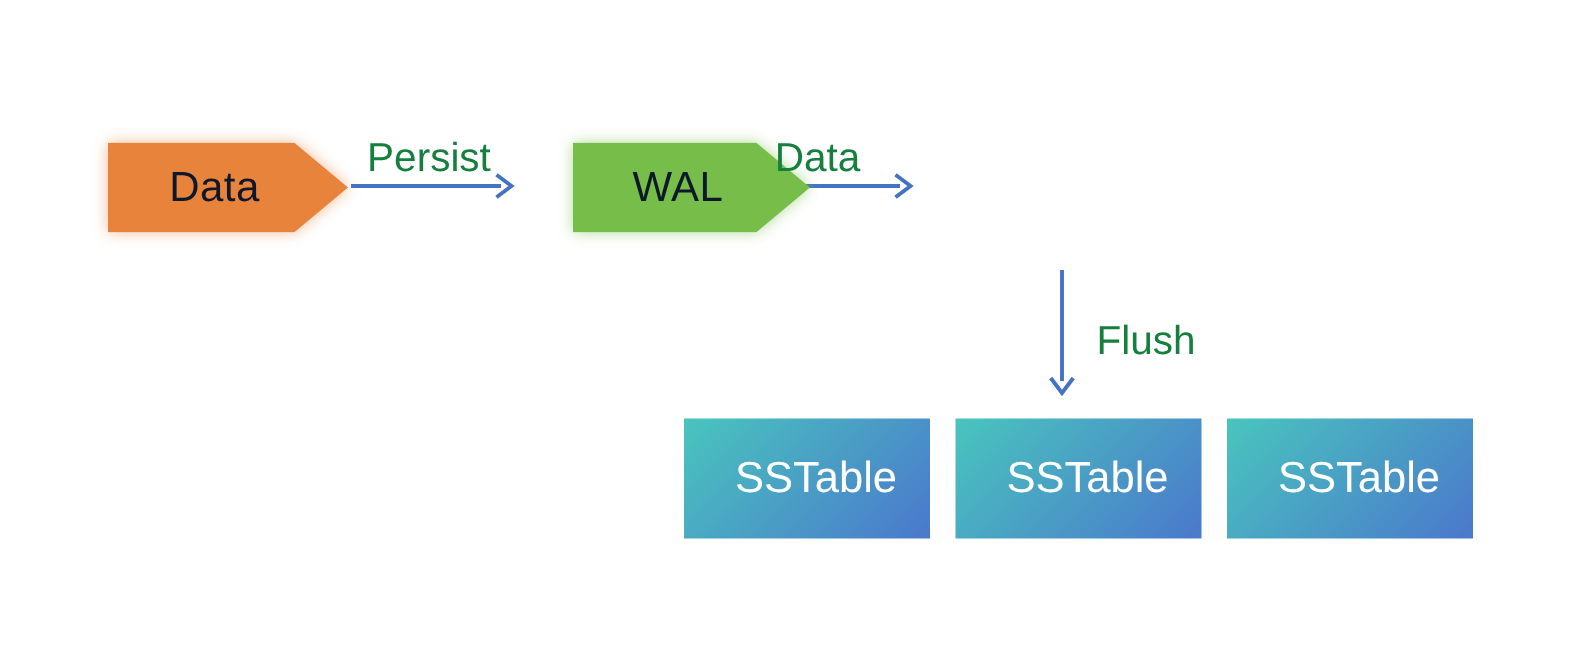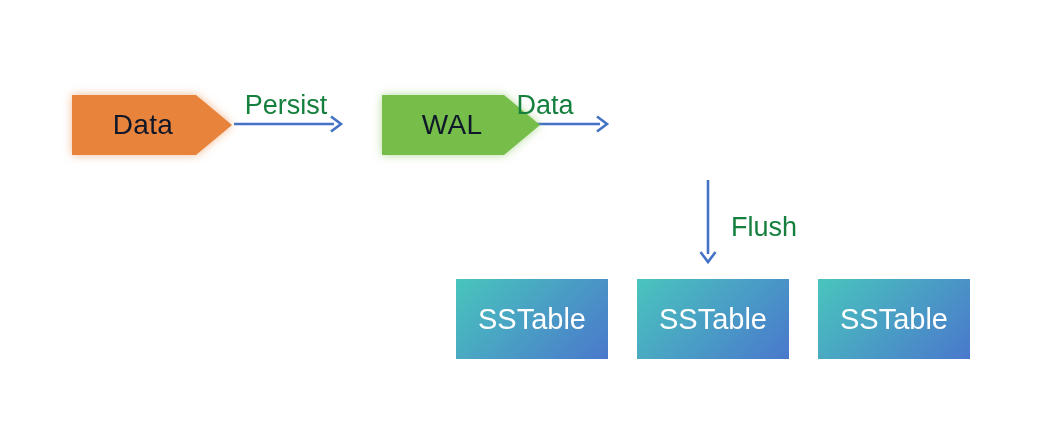--- a/index.html
+++ b/index.html
@@ -61,20 +61,21 @@
   
   .sstable {
     position: absolute;
     top: 279px;
     width: 152px;
     height: 80px;
     background: linear-gradient(135deg, #49C5BD 0%, #4A78CC 100%);
     display: flex;
     align-items: center;
     justify-content: center;
+    padding-left: 12px;
   }
   .sstable .sstable-label {
     color: #ffffff;
     font-size: 29px;
     white-space: nowrap;
   }
 </style>
 </head>
 <body>
 

